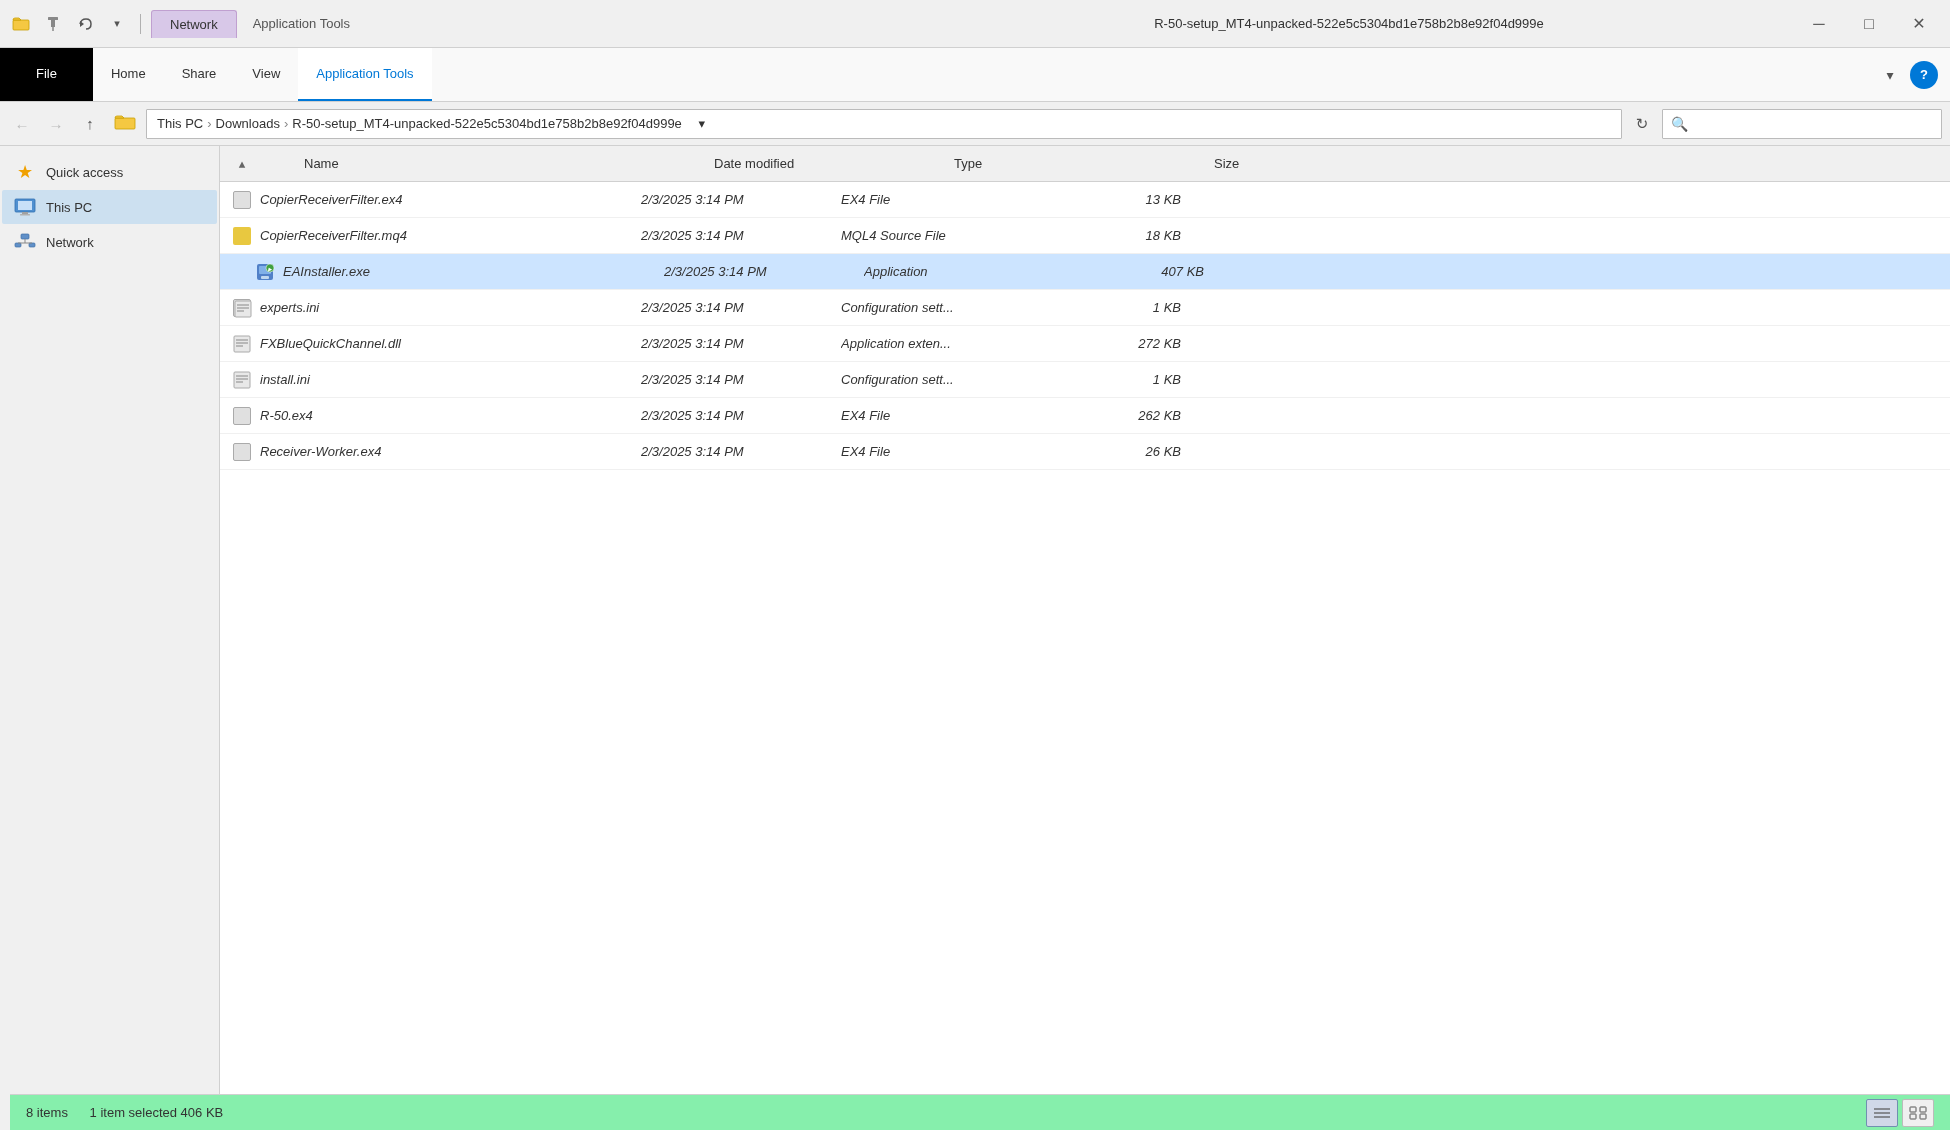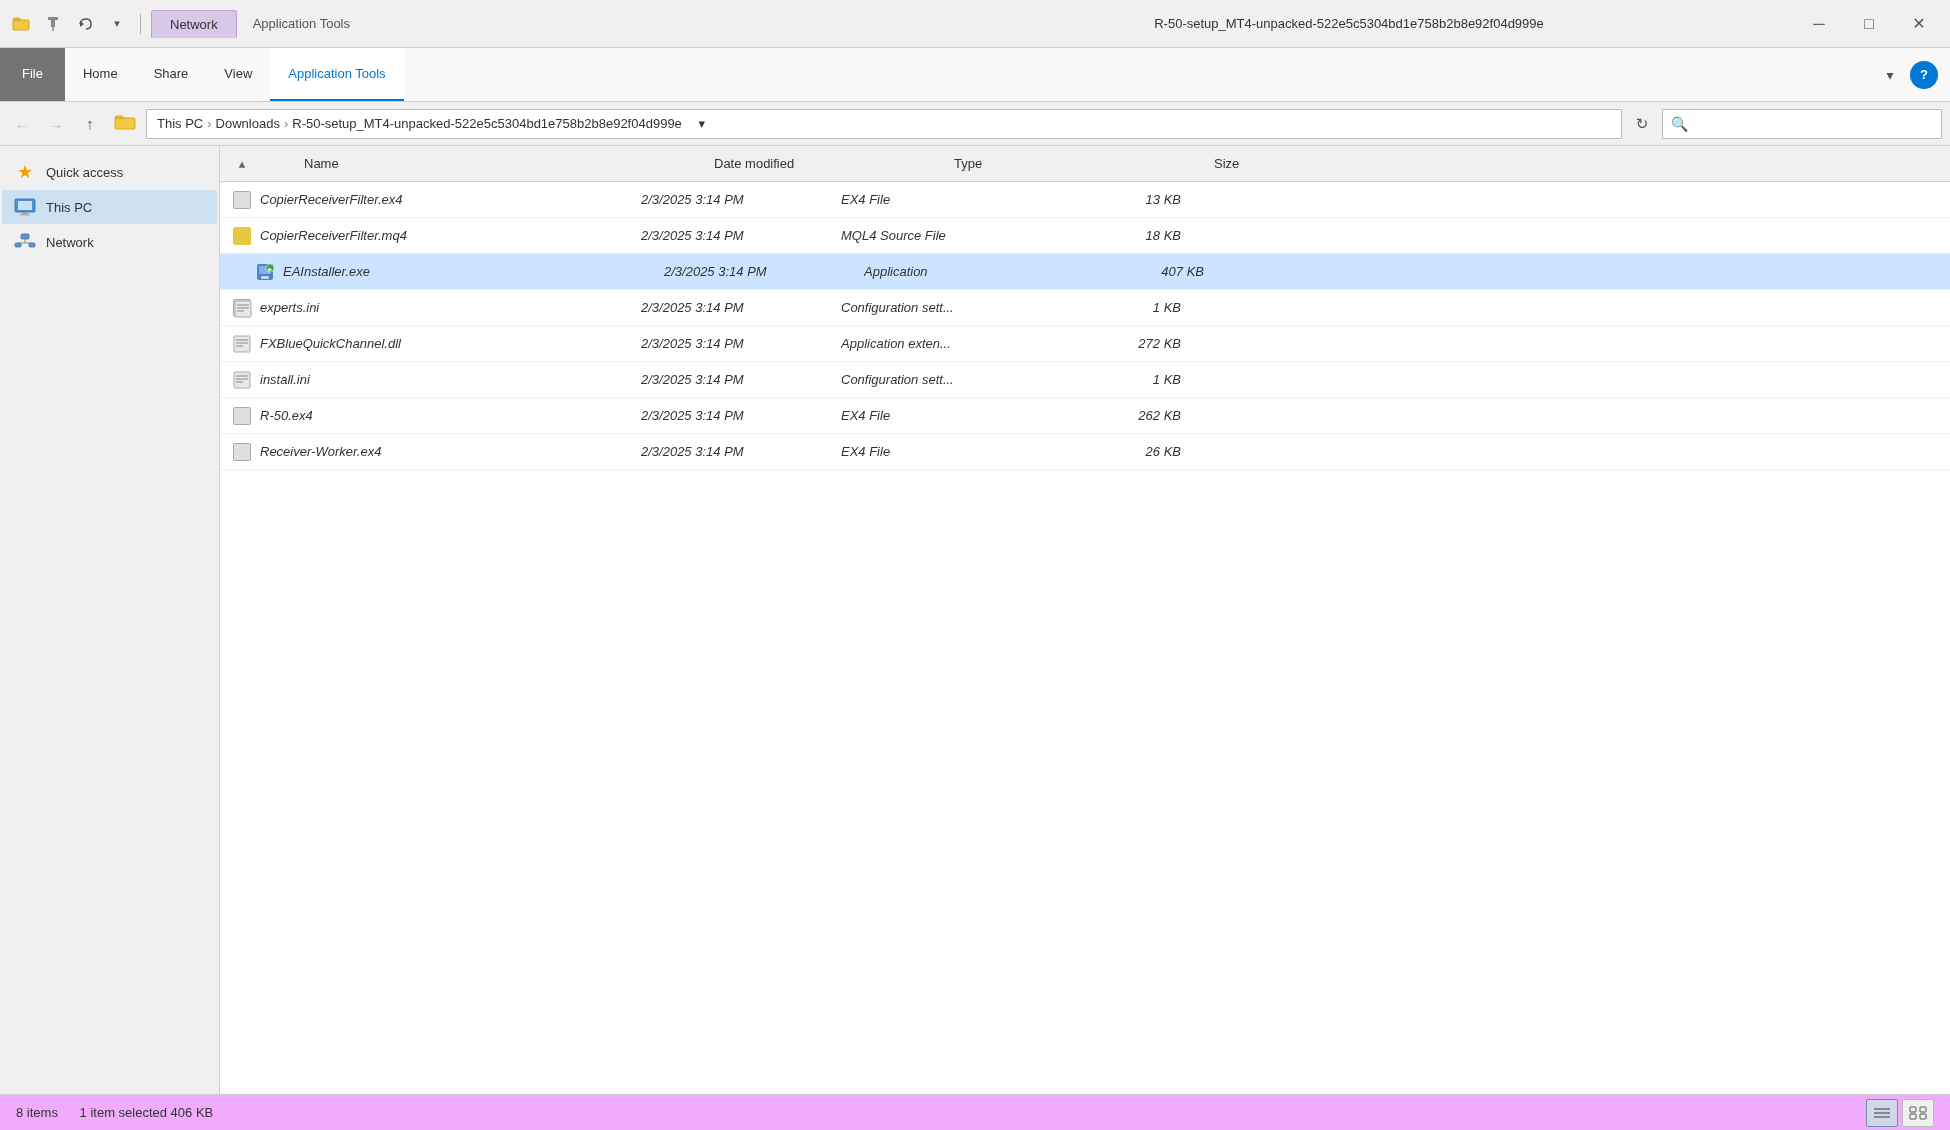--- a/index.html
+++ b/index.html
@@ -93,23 +93,23 @@
       cursor: pointer;
       color: #333;
       border-bottom: 2px solid transparent;
     }
     .ribbon-tab.active {
       background: white;
       border-bottom: 2px solid #0078d7;
       color: #0078d7;
     }
     .ribbon-tab.file-tab {
-      background: #737373;
+      background: #000000;
       color: white;
-      padding: 0 22px;
+      padding: 0 36px;
       justify-content: flex-end;
     }
     .ribbon-right {
       margin-left: auto;
       display: flex;
       align-items: center;
       gap: 6px;
       padding-right: 12px;
     }
     .ribbon-chevron, .ribbon-help {
@@ -332,26 +332,27 @@
       height: 20px;
       display: flex;
       align-items: center;
       justify-content: center;
       flex-shrink: 0;
     }
 
     
     .status-bar {
       height: 36px;
-      background: #f0abfc;
+      background: #86efac;
       border-top: 1px solid #d0d0d0;
       display: flex;
       align-items: center;
       padding: 0 16px;
       flex-shrink: 0;
+      margin-left: 10px;
     }
     .status-text {
       font-size: 13px;
       color: #333;
       flex: 1;
     }
     .view-btns {
       display: flex;
       gap: 4px;
     }

